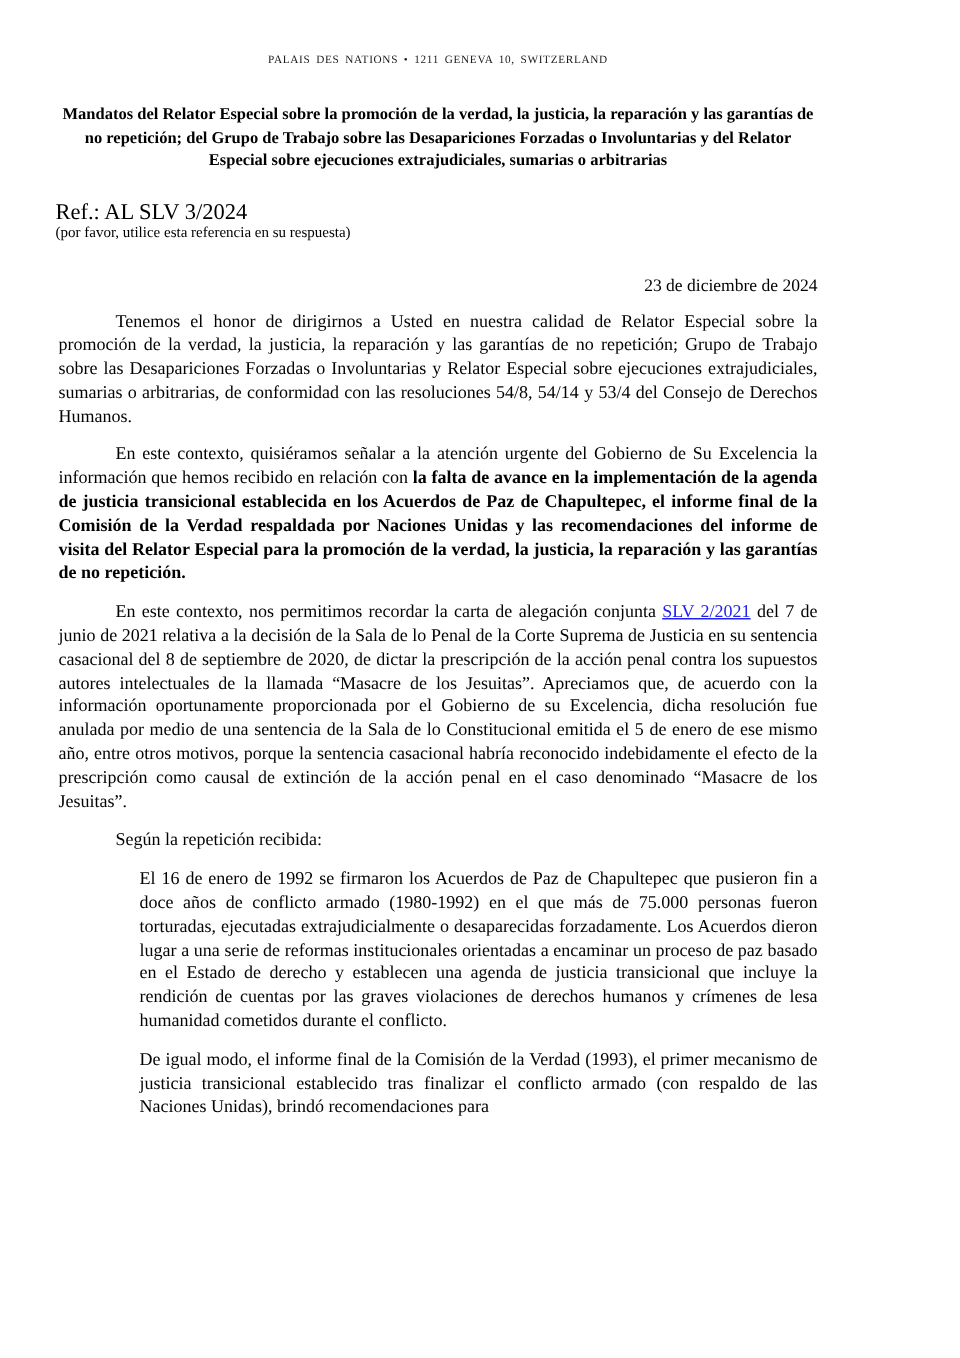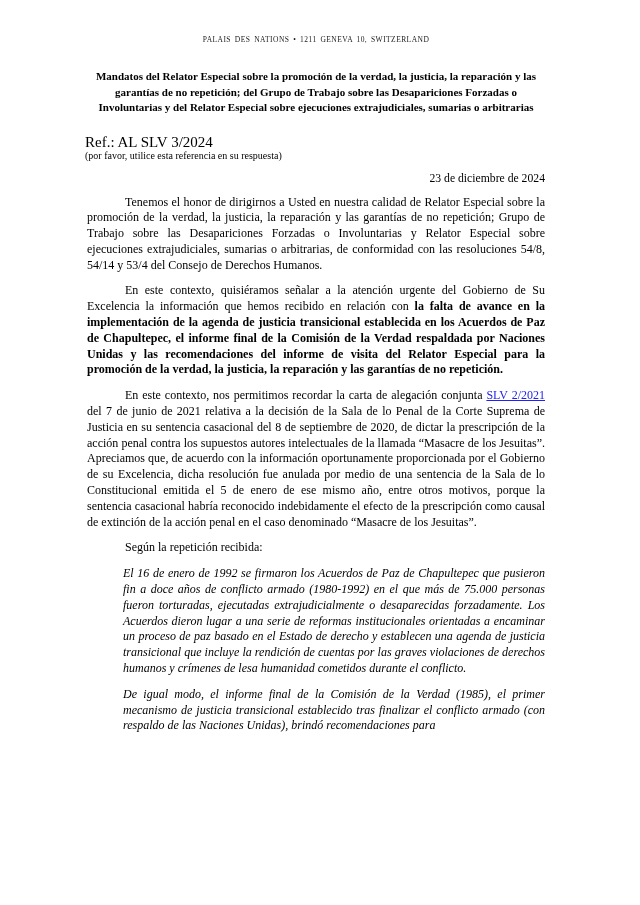--- a/index.html
+++ b/index.html
@@ -8,21 +8,21 @@
     background: #ffffff;
   }
   .page {
     position: relative;
     width: 640px;
     height: 905px;
     background: #ffffff;
     color: #000000;
     font-family: "Liberation Serif", "DejaVu Serif", serif;
     box-sizing: border-box;
-    padding: 35px 95px 0 87px;
+    padding: 35px 95px 0 39px;
     overflow: hidden;
   }
   .letterhead {
     text-align: center;
     font-size: 7.5px;
     letter-spacing: 0.45px;
     word-spacing: 1.5px;
     color: #1a1a1a;
   }
   .doc-title {
@@ -37,21 +37,21 @@
     font-size: 15px;
     line-height: 13px;
     margin-left: -2px;
   }
   .ref-note {
     font-size: 10px;
     line-height: 13px;
     margin-left: -2px;
   }
   .date-line {
-    margin-top: 10px;
+    margin-top: 22px;
     text-align: right;
     font-size: 11.7px;
   }
   .salutation {
     margin-top: 17px;
     font-size: 11.7px;
   }
   p.body {
     margin: 10px 0 0 0;
     font-size: 12px;
@@ -59,22 +59,21 @@
     text-align: justify;
   }
   p.indent {
     text-indent: 38px;
   }
   p.received {
     margin-left: 38px;
     text-align: left;
   }
   p.block {
-    margin-left: 36px;
-    font-style: italic;
+    margin-left: 54px;
   }
   .bold { font-weight: bold; }
   a.doc-link {
     text-decoration: underline;
   }
 </style>
 </head>
 <body>
 
 <div class="page">
@@ -93,15 +92,15 @@
   <p class="body indent">Tenemos el honor de dirigirnos a Usted en nuestra calidad de Relator Especial sobre la promoción de la verdad, la justicia, la reparación y las garantías de no repetición; Grupo de Trabajo sobre las Desapariciones Forzadas o Involuntarias y Relator Especial sobre ejecuciones extrajudiciales, sumarias o arbitrarias, de conformidad con las resoluciones 54/8, 54/14 y 53/4 del Consejo de Derechos Humanos.</p>
 
   <p class="body indent"><span>En este contexto, quisiéramos señalar a la atención urgente del Gobierno de Su Excelencia la información que hemos recibido en relación con </span><span class="bold">la falta de avance en la implementación de la agenda de justicia transicional establecida en los Acuerdos de Paz de Chapultepec, el informe final de la Comisión de la Verdad respaldada por Naciones Unidas y las recomendaciones del informe de visita del Relator Especial para la promoción de la verdad, la justicia, la reparación y las garantías de no repetición.</span></p>
 
   <p class="body indent"><span>En este contexto, nos permitimos recordar la carta de alegación conjunta </span><a href="#" class="doc-link" style="color: rgb(34, 34, 238);">SLV 2/2021</a><span> del 7 de junio de 2021 relativa a la decisión de la Sala de lo Penal de la Corte Suprema de Justicia en su sentencia casacional del 8 de septiembre de 2020, de dictar la prescripción de la acción penal contra los supuestos autores intelectuales de la llamada “Masacre de los Jesuitas”. Apreciamos que, de acuerdo con la información oportunamente proporcionada por el Gobierno de su Excelencia, dicha resolución fue anulada por medio de una sentencia de la Sala de lo Constitucional emitida el 5 de enero de ese mismo año, entre otros motivos, porque la sentencia casacional habría reconocido indebidamente el efecto de la prescripción como causal de extinción de la acción penal en el caso denominado “Masacre de los Jesuitas”.</span></p>
 
   <p class="body received">Según la repetición recibida:</p>
 
   <p class="body block">El 16 de enero de 1992 se firmaron los Acuerdos de Paz de Chapultepec que pusieron fin a doce años de conflicto armado (1980-1992) en el que más de 75.000 personas fueron torturadas, ejecutadas extrajudicialmente o desaparecidas forzadamente. Los Acuerdos dieron lugar a una serie de reformas institucionales orientadas a encaminar un proceso de paz basado en el Estado de derecho y establecen una agenda de justicia transicional que incluye la rendición de cuentas por las graves violaciones de derechos humanos y crímenes de lesa humanidad cometidos durante el conflicto.</p>
 
-  <p class="body block">De igual modo, el informe final de la Comisión de la Verdad (1985), el primer mecanismo de justicia transicional establecido tras finalizar el conflicto armado (con respaldo de las Naciones Unidas), brindó recomendaciones para</p>
+  <p class="body block">De igual modo, el informe final de la Comisión de la Verdad (1993), el primer mecanismo de justicia transicional establecido tras finalizar el conflicto armado (con respaldo de las Naciones Unidas), brindó recomendaciones para</p>
 
 </div>
 
 </body></html>

